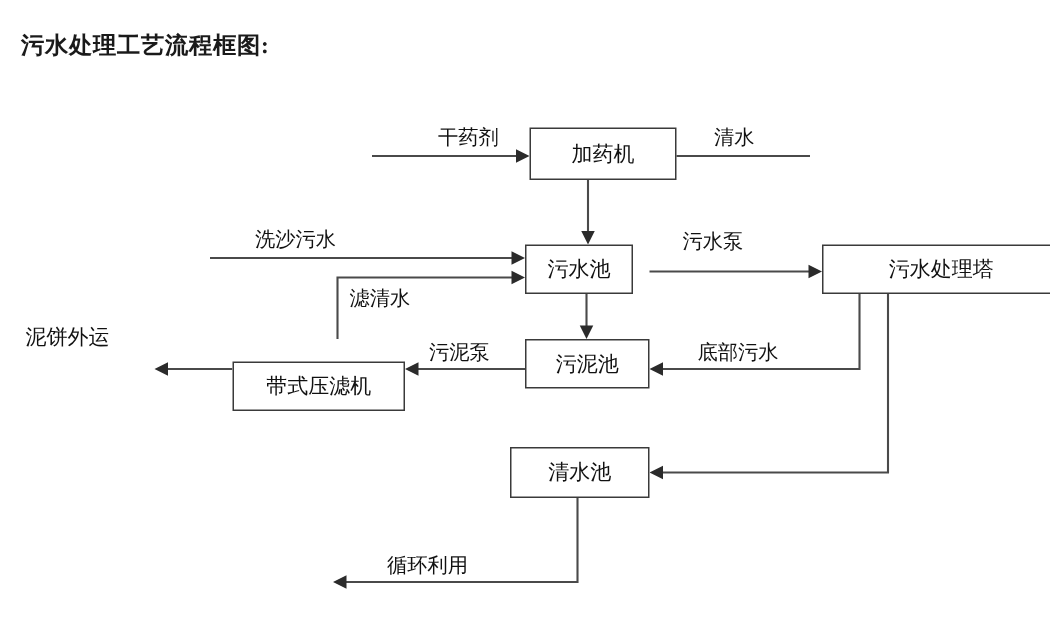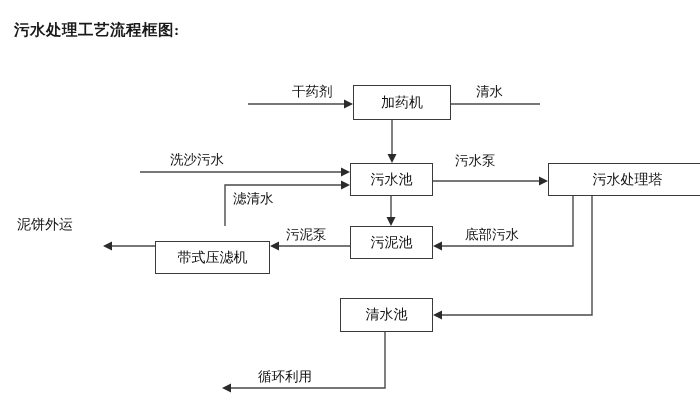--- a/index.html
+++ b/index.html
@@ -135,21 +135,21 @@
     <g>
       <polyline points="385,332 385,388 229,388"></polyline>
       <polygon class="arrowhead" points="222,388 231,383.5 231,392.5"></polygon>
     </g>
   </svg>
 
   <div class="node" style="left:353px; top:85px; width:98px; height:35px;">
     <span>加药机</span>
   </div>
 
-  <div class="node" style="left:350px; top:163px; width:83px; height:33px;">
+  <div class="node" style="left:350px; top:163px; width:72px; height:33px;">
     <span>污水池</span>
   </div>
 
   <div class="node" style="left:548px; top:163px; width:159px; height:33px;">
     <span>污水处理塔</span>
   </div>
 
   <div class="node" style="left:155px; top:226px; width:115px; height:33px;margin-top:15px;">
     <span>带式压滤机</span>
   </div>

